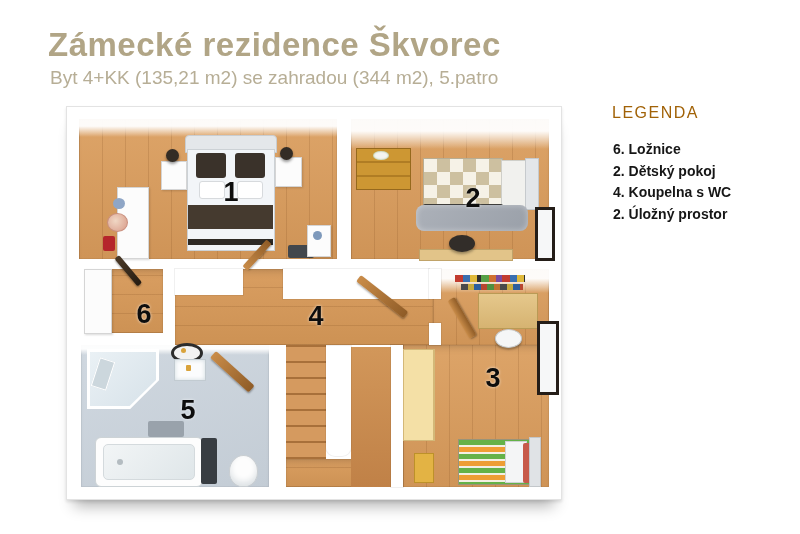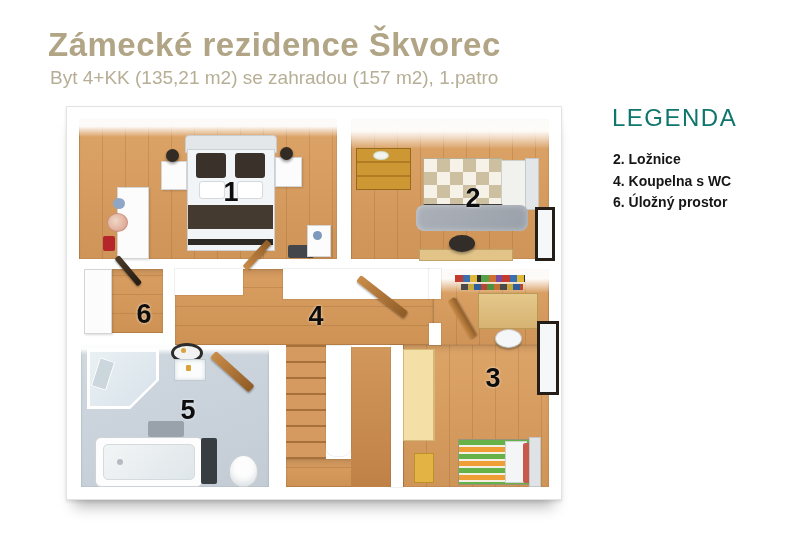--- a/index.html
+++ b/index.html
@@ -4,21 +4,21 @@
 <style>
   html,body{margin:0;padding:0;background:#fff;}
   #canvas{position:relative;width:800px;height:534px;background:#fff;overflow:hidden;
           font-family:Liberation Sans, sans-serif;}
   .abs{position:absolute;}
   
   #title{left:48px;top:26px;font-size:33px;font-weight:bold;color:#b1a586;letter-spacing:.5px;white-space:nowrap;}
   #subtitle{left:50px;top:67px;font-size:19px;color:#b7ae96;white-space:nowrap;}
   
   #legend{left:612px;top:104px;width:180px;}
-  #legend h2{margin:0;font-size:24px;font-weight:400;color:#0f766e;letter-spacing:1.5px;}
+  #legend h2{margin:0;font-size:16px;font-weight:400;color:#a16207;letter-spacing:1.5px;}
   #legend ul{list-style:none;margin:17px 0 0 1px;padding:0;}
   #legend li{font-size:14px;font-weight:bold;color:#161616;line-height:21.5px;white-space:nowrap;}
   
   #plan{left:66px;top:106px;width:494px;height:392px;background:#fff;border:1px solid #e3e3e3;
         box-shadow:0 2px 3px rgba(0,0,0,.10),0 14px 14px -8px rgba(0,0,0,.30);}
   
   .woodv{background:repeating-linear-gradient(90deg,rgba(110,60,18,.16) 0 1px,rgba(255,255,255,0) 1px 23px),
          linear-gradient(180deg,#dda468,#cf9457);box-shadow:inset 0 0 0 1px rgba(0,0,0,.05),inset 0 7px 9px -6px rgba(0,0,0,.22);}
   .woodh{background:repeating-linear-gradient(0deg,rgba(110,60,18,.16) 0 1px,rgba(255,255,255,0) 1px 19px),
          linear-gradient(180deg,#d99e61,#cd9254);box-shadow:inset 0 0 0 1px rgba(0,0,0,.05),inset 0 7px 9px -6px rgba(0,0,0,.22);}
@@ -36,28 +36,29 @@
   .stripes{background:repeating-linear-gradient(180deg,#64b248 0 5px,#f3efe2 5px 7px,#ee9e34 7px 12px,#f3efe2 12px 14px);border:1px solid #9a9378;}
   .rug{background:linear-gradient(135deg,#acb1b9,#9aa0a9);border-radius:8px;box-shadow:inset 0 0 6px rgba(255,255,255,.4);}
   .clip5{clip-path:polygon(0 0,100% 0,100% 52%,60% 100%,0 100%);}
 </style>
 </head>
 <body>
 
 <div id="canvas">
 
   <div id="title" class="abs">Zámecké rezidence Škvorec</div>
-  <div id="subtitle" class="abs">Byt 4+KK (135,21 m2) se zahradou (157 m2), 1.patro</div>
+  <div id="subtitle" class="abs">Byt 4+KK (135,21 m2) se zahradou (344 m2), 5.patro</div>
 
   <div id="legend" class="abs">
     <h2>LEGENDA</h2>
     <ul>
-      <li>2. Ložnice</li>
+      <li>6. Ložnice</li>
+      <li>2. Dětský pokoj</li>
       <li>4. Koupelna s WC</li>
-      <li>6. Úložný prostor</li>
+      <li>2. Úložný prostor</li>
     </ul>
   </div>
 
   <div id="plan" class="abs">
 
     <div class="abs woodv" style="left:12px;top:12px;width:258px;height:140px"></div>
     <div class="abs woodv" style="left:284px;top:12px;width:198px;height:140px"></div>
     <div class="abs woodh" style="left:17px;top:162px;width:79px;height:64px"></div>
     <div class="abs woodh" style="left:108px;top:162px;width:258px;height:76px"></div>
     <div class="abs woodv" style="left:366px;top:162px;width:116px;height:76px"></div>

